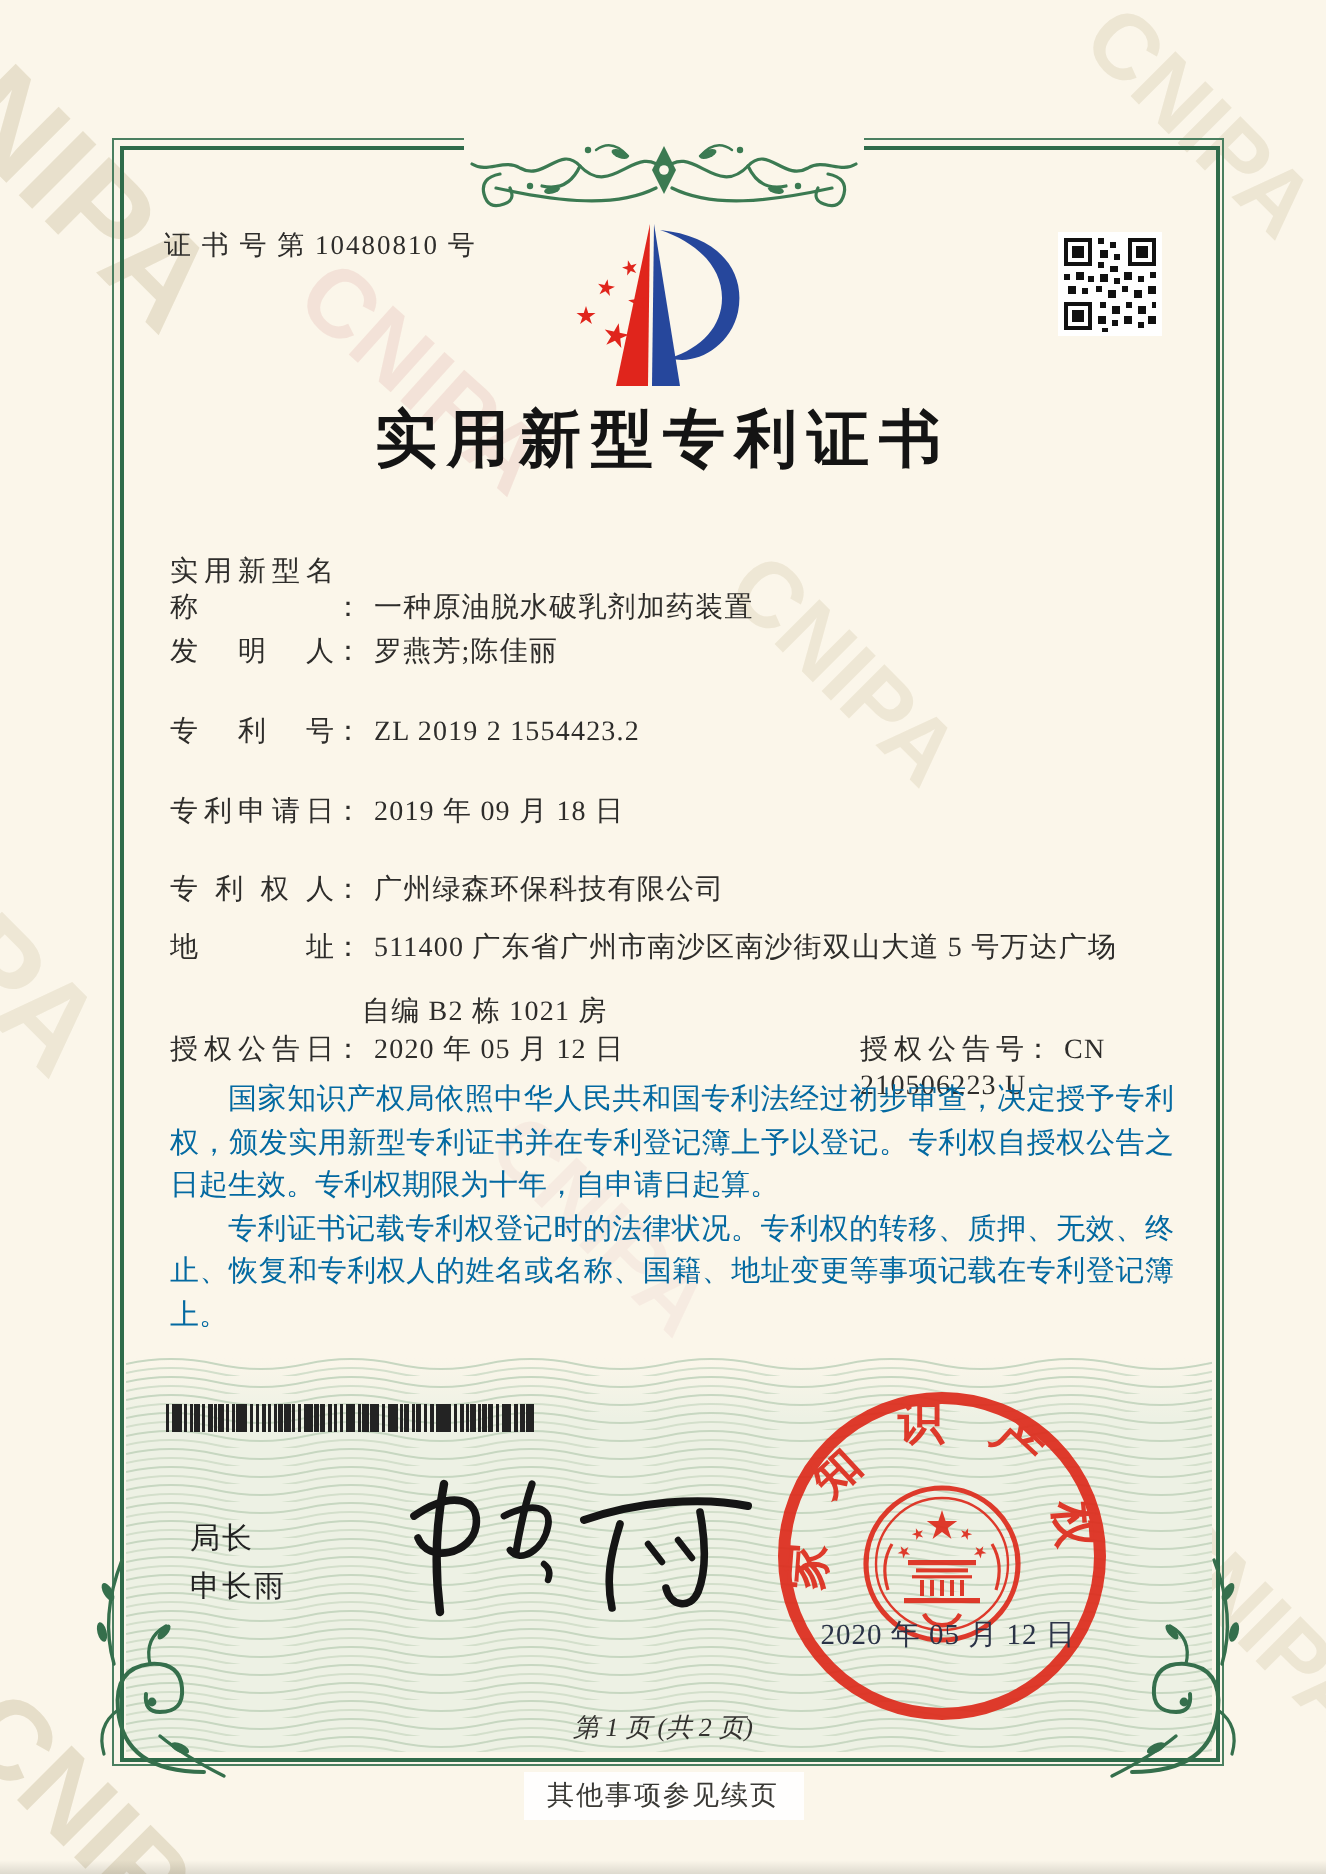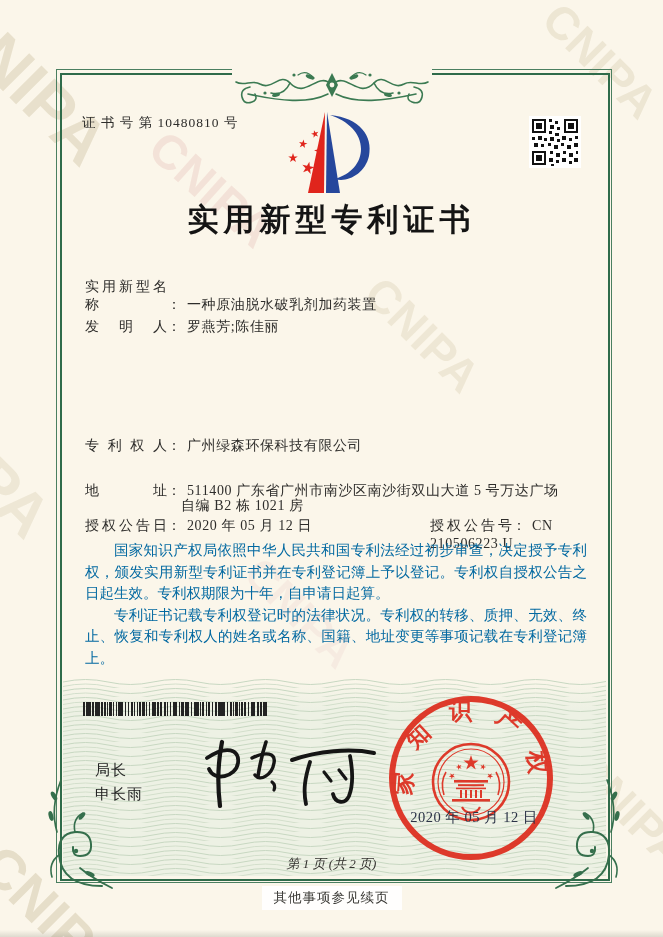--- a/index.html
+++ b/index.html
@@ -198,24 +198,30 @@
   </svg>
 
   <div class="title">实用新型专利证书</div>
 
   <div class="frow" style="top:278px">
     <span class="flabel">实用新型名称</span><span class="colon">：</span><span class="fv">一种原油脱水破乳剂加药装置</span>
   </div>
   <div class="frow" style="top:318px">
     <span class="flabel">发明人</span><span class="colon">：</span><span class="fv">罗燕芳;陈佳丽</span>
   </div>
+  <div class="frow" style="top:358px">
+    <span class="flabel">专利号</span><span class="colon">：</span><span class="fv">ZL 2019 2 1554423.2</span>
+  </div>
+  <div class="frow" style="top:398px">
+    <span class="flabel">专利申请日</span><span class="colon">：</span><span class="fv">2019 年 09 月 18 日</span>
+  </div>
   <div class="frow" style="top:437px">
     <span class="flabel">专利权人</span><span class="colon">：</span><span class="fv">广州绿森环保科技有限公司</span>
   </div>
-  <div class="frow" style="top:482px">
+  <div class="frow" style="top:466px">
     <span class="flabel">地址</span><span class="colon">：</span><span class="fv">511400 广东省广州市南沙区南沙街双山大道 5 号万达广场</span>
   </div>
   <div class="addr2">自编 B2 栋 1021 房</div>
   <div class="frow" style="top:517px">
     <span class="flabel">授权公告日</span><span class="colon">：</span><span class="fv">2020 年 05 月 12 日</span>
     <span class="cell2">
       <span class="flabel">授权公告号</span><span class="colon">：</span><span class="fv">CN 210506223 U</span>
     </span>
   </div>
 

